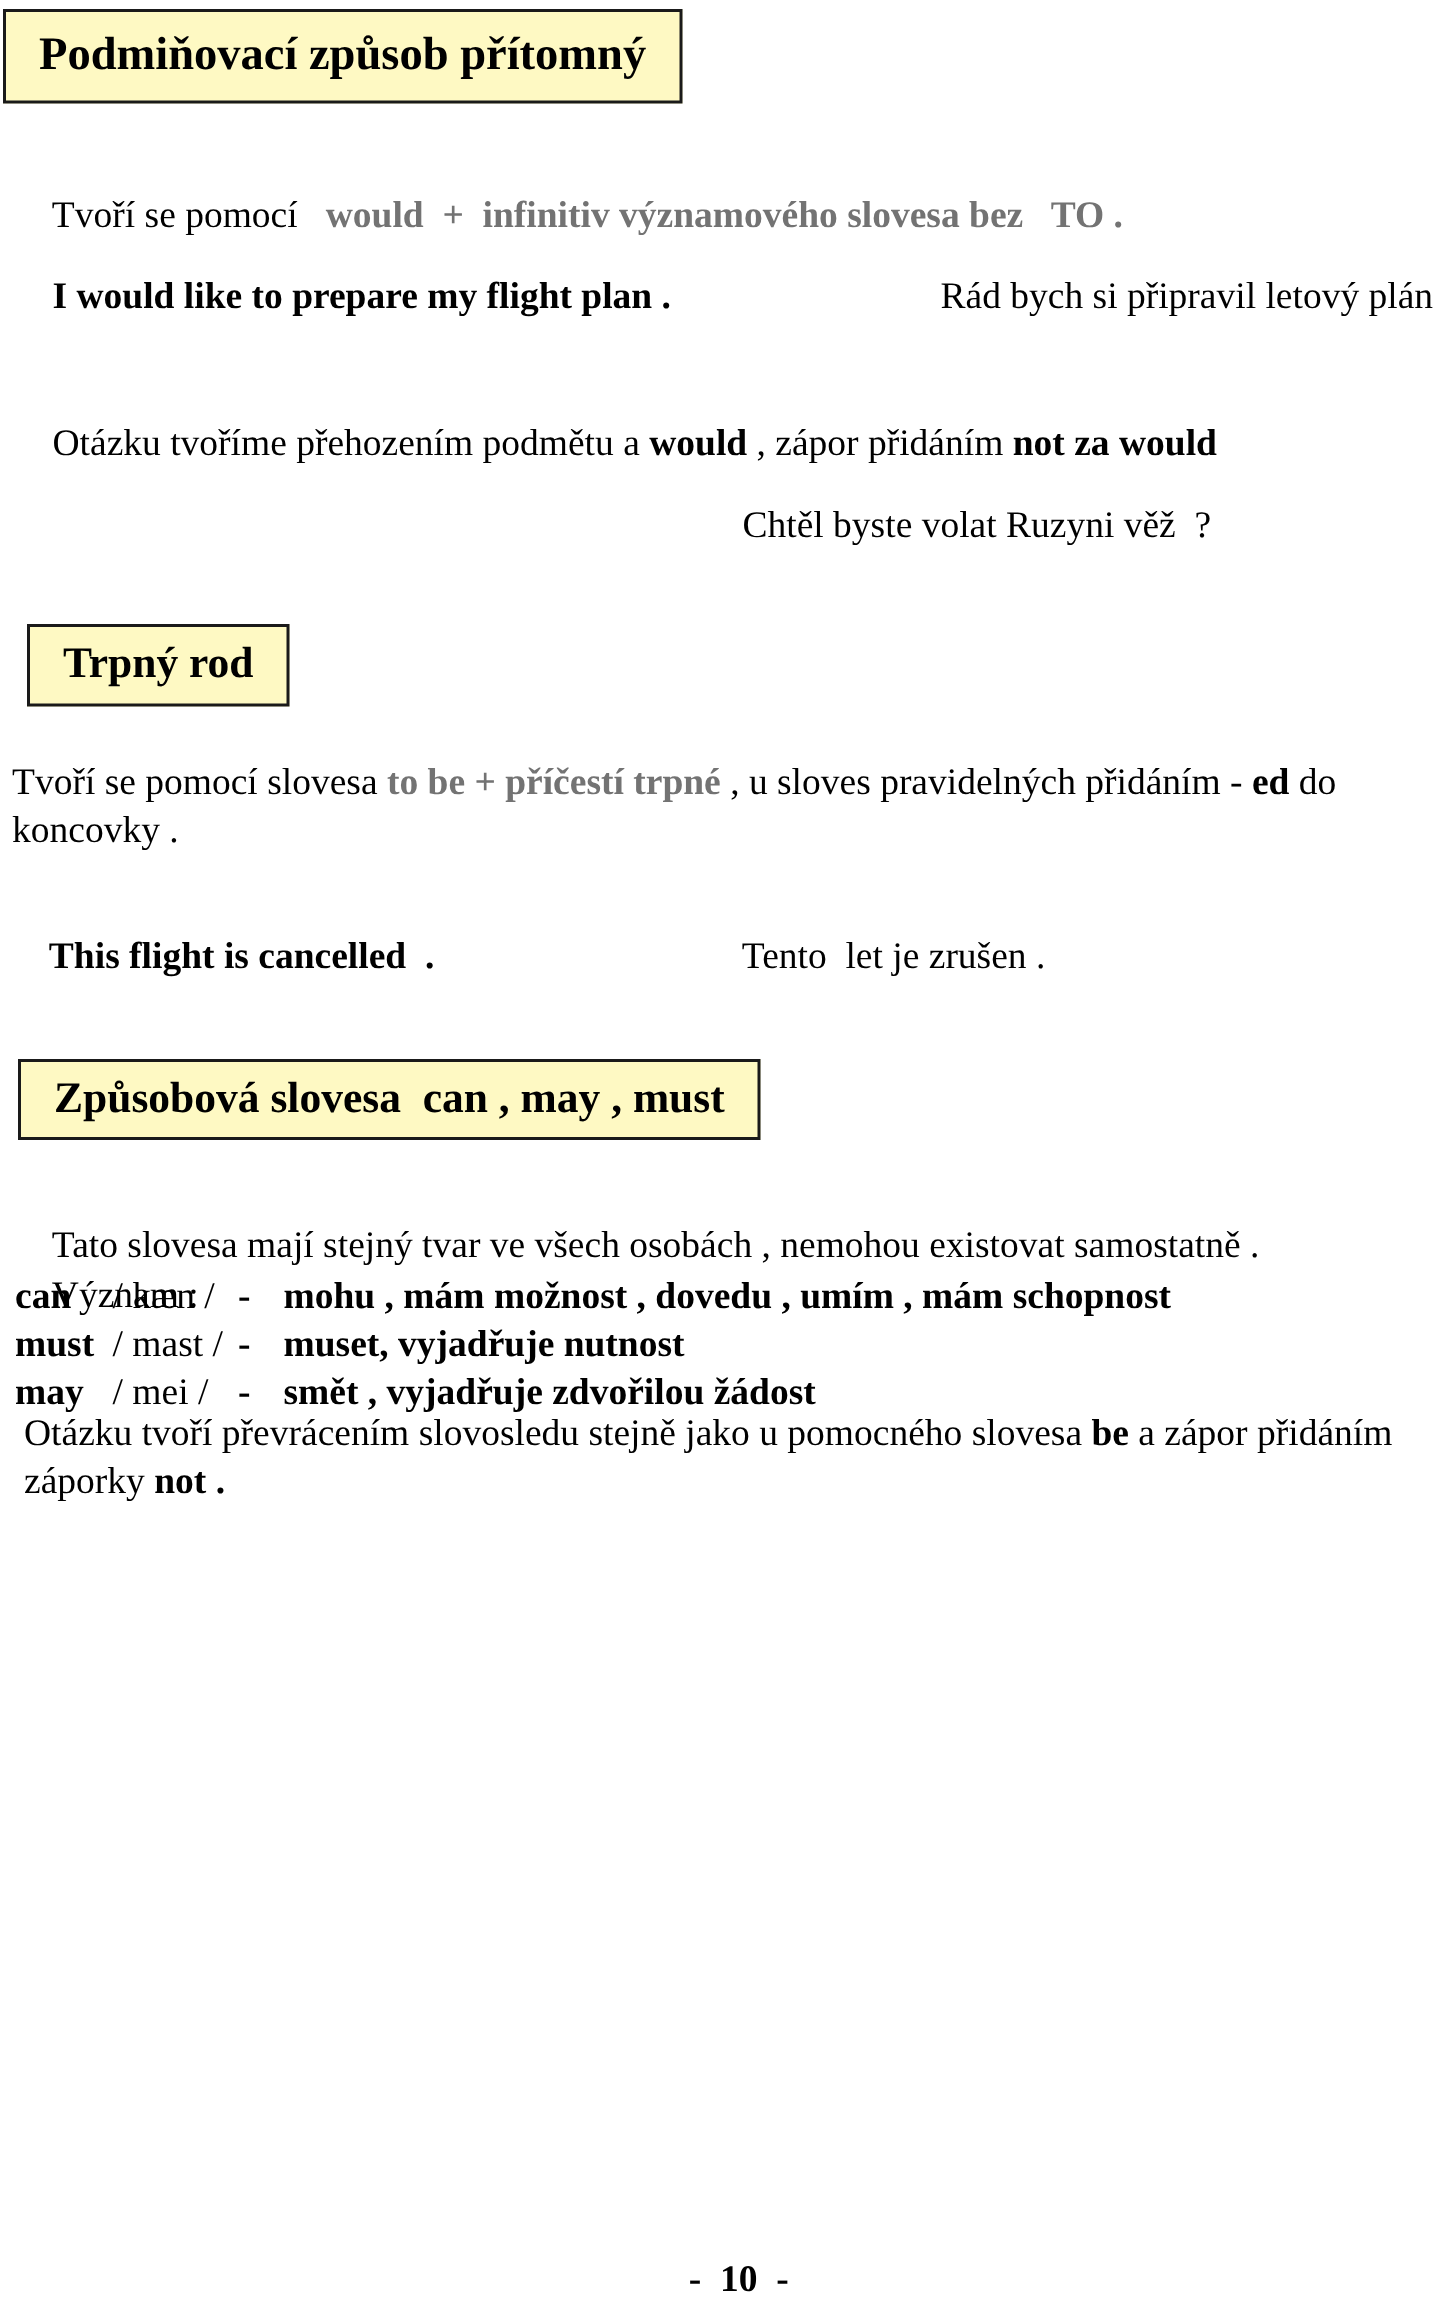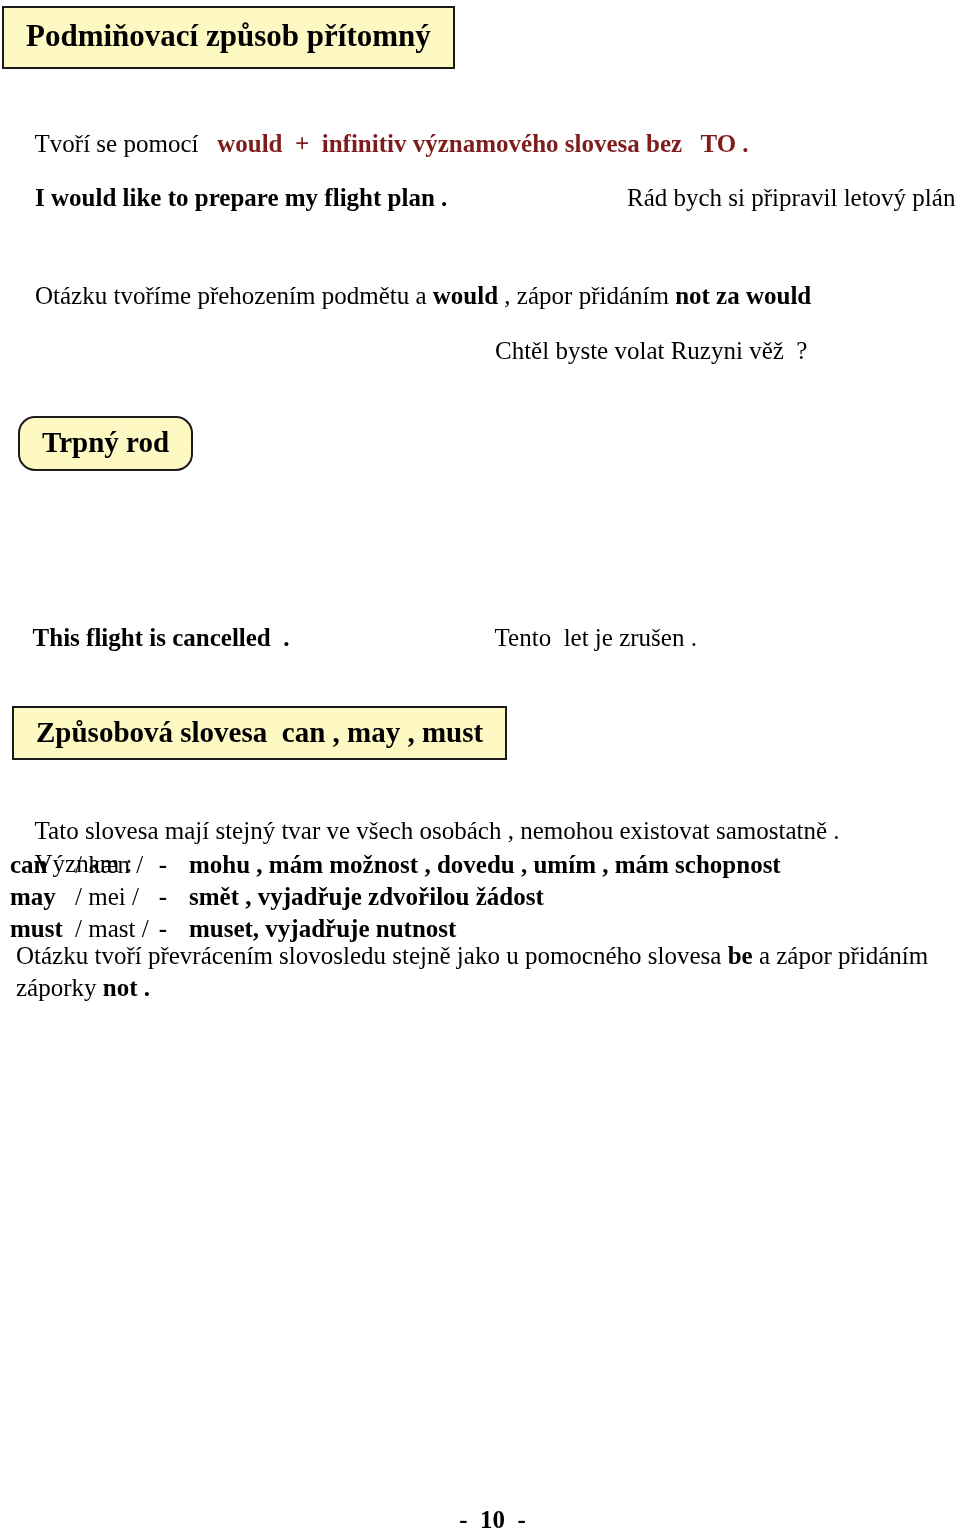--- a/index.html
+++ b/index.html
@@ -48,21 +48,20 @@
   }
   #box-conditional .heading-text { font-size: 31px; }
 
   #box-passive {
     position: absolute;
     left: 18px;
     top: 416px;
     height: 55px;
     display: flex;
     align-items: center;
-    border-radius: 17px;
   }
   #box-passive .heading-text { font-size: 29px; }
 
   #box-modals {
     position: absolute;
     left: 12px;
     top: 706px;
     height: 54px;
     display: flex;
     align-items: center;
@@ -76,21 +75,21 @@
     line-height: 1.22;
     white-space: pre;
   }
   .para {
     position: absolute;
     font-size: 25px;
     line-height: 1.28;
   }
 
   .b  { font-weight: bold; }
-  .redb { color: #7f1d1d; font-weight: bold; }
+  .redb { color: #737373; font-weight: bold; }
 
   
   #line-formation       { left: 10px;  top: 98px; }
   #ex1-en               { left: 10px;  top: 152px; font-weight: bold; }
   #ex1-cs               { left: 602px; top: 152px; }
   #ex1-ipa              { left: 8px;   top: 188px; font-size: 24px; }
 
   #line-question-rule   { left: 10px;  top: 250px; }
   #ex2-en               { left: 10px;  top: 305px; font-weight: bold; }
   #ex2-cs               { left: 470px; top: 305px; }
@@ -159,20 +158,23 @@
   </div>
 
   <div id="ex2-cs" class="line">
     <span>Chtěl byste volat Ruzyni věž  ?</span>
   </div>
 
   <div id="box-passive" class="heading-box">
     <span class="heading-text">Trpný rod</span>
   </div>
 
+  <div id="passive-rule" class="para">
+    <span>Tvoří se pomocí slovesa </span><span class="redb">to be</span><span class="redb">  +  </span><span class="redb">příčestí trpné</span><span> , u sloves pravidelných přidáním  -  </span><span class="b">ed</span><span> do koncovky .</span>
+  </div>
 
   <div id="ex3-en" class="line">
     <span>This flight is cancelled  .</span>
   </div>
   <div id="ex3-cs" class="line">
     <span>Tento  let je zrušen .</span>
   </div>
 
   <div id="box-modals" class="heading-box">
     <span class="heading-text">Způsobová slovesa  can , may , must</span>
@@ -187,31 +189,31 @@
 
   <table id="modal-table">
     <tbody>
       <tr>
         <td class="verb">can</td>
         <td class="ipa"> / kæn /</td>
         <td class="dash">-</td>
         <td class="gloss">mohu , mám možnost , dovedu , umím , mám schopnost</td>
       </tr>
       <tr>
+        <td class="verb">must</td>
+        <td class="ipa"> / mast /</td>
+        <td class="dash">-</td>
+        <td class="gloss">muset, vyjadřuje nutnost</td>
+      </tr>
+      <tr>
         <td class="verb">may</td>
         <td class="ipa"> / mei /</td>
         <td class="dash">-</td>
         <td class="gloss">smět , vyjadřuje zdvořilou žádost</td>
       </tr>
-      <tr>
-        <td class="verb">must</td>
-        <td class="ipa"> / mast /</td>
-        <td class="dash">-</td>
-        <td class="gloss">muset, vyjadřuje nutnost</td>
-      </tr>
     </tbody>
   </table>
 
   <div id="modal-question-rule" class="para">
     <span>Otázku tvoří převrácením slovosledu stejně jako u pomocného slovesa </span><span class="b">be</span><span> a zápor přidáním záporky </span><span class="b">not</span><span class="b"> .</span>
   </div>
 
   <div id="page-number">
     <span>-  10  -</span>
   </div>

